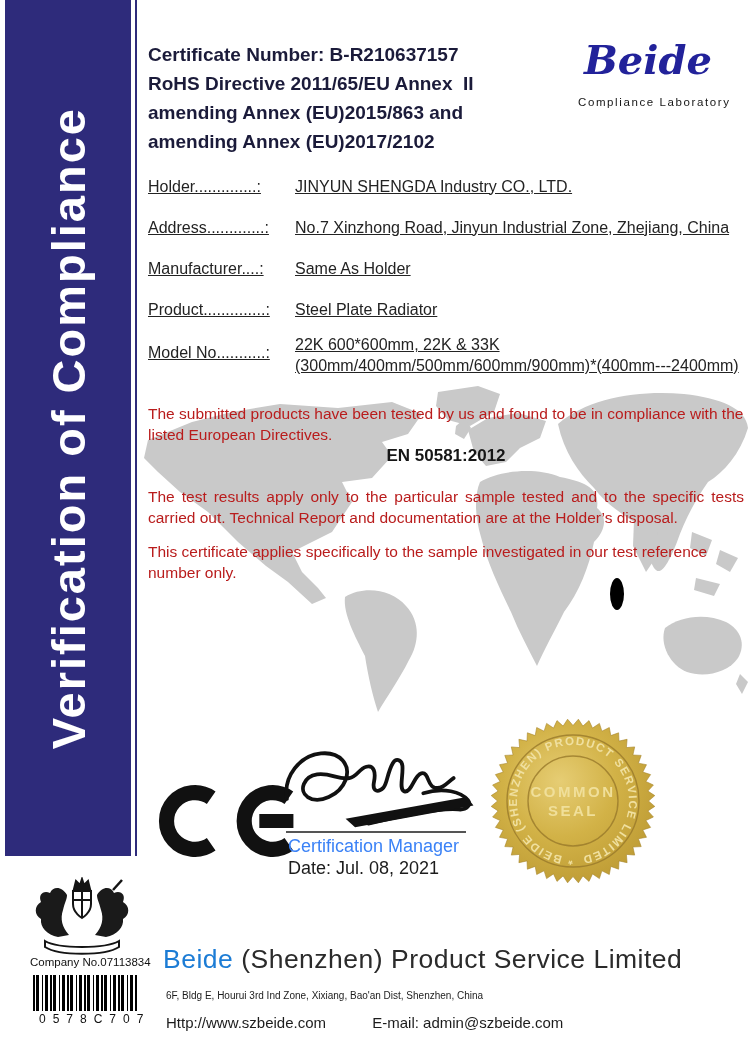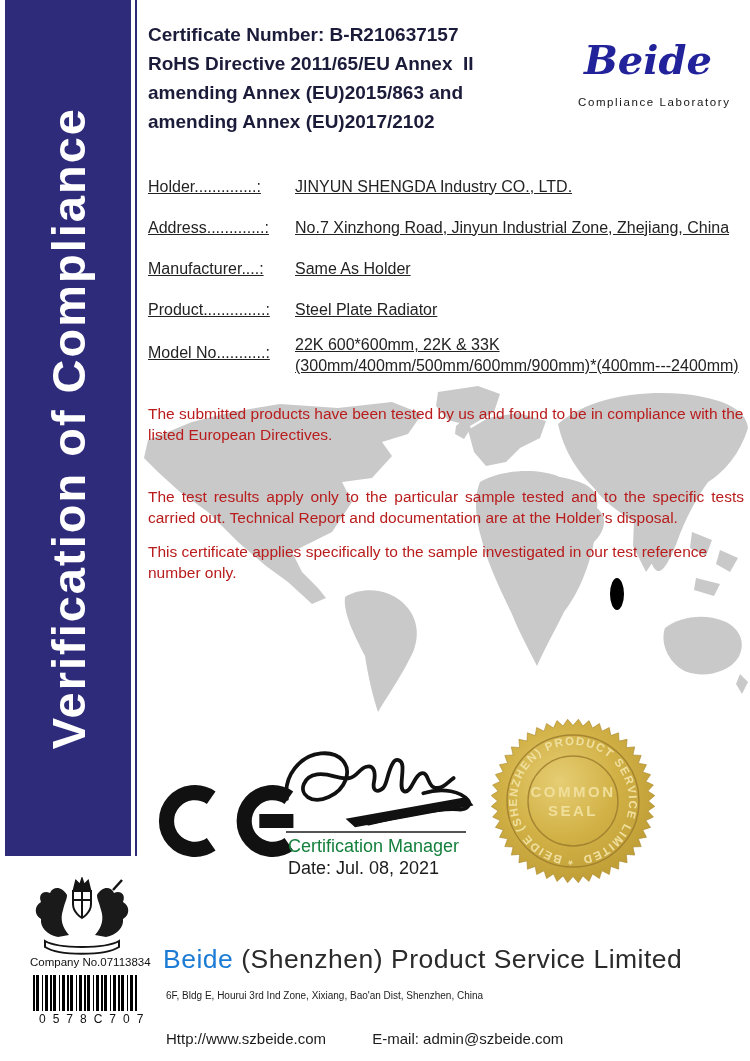--- a/index.html
+++ b/index.html
@@ -7,21 +7,21 @@
         font-family:"Liberation Sans",sans-serif;color:#1f1f1f;}
 
   
   .banner{position:absolute;left:5px;top:0;width:126px;height:856px;background:#2e2b7b;
           display:flex;align-items:center;justify-content:center;}
   .banner-text{writing-mode:vertical-rl;transform:rotate(180deg);color:#ffffff;
                font-size:47px;font-weight:bold;letter-spacing:2px;white-space:nowrap;}
   .banner-rule{position:absolute;left:135px;top:0;width:2px;height:856px;background:#2e2b7b;}
 
   
-  .cert-header{position:absolute;left:148px;top:20px;font-size:19px;font-weight:bold;
+  .cert-header{position:absolute;left:148px;top:40px;font-size:19px;font-weight:bold;
                color:#1b1b3a;line-height:29px;}
   .cert-header div{white-space:pre;}
 
   
   .logo{position:absolute;left:578px;top:36px;width:140px;text-align:center;}
   .logo-word{font-family:"DejaVu Serif",serif;font-style:italic;font-weight:bold;
              font-size:40px;color:#22229a;line-height:48px;}
   .logo-tag{font-size:11.5px;color:#161616;letter-spacing:1.6px;margin-top:12px;white-space:nowrap;}
 
   
@@ -40,40 +40,40 @@
   .s1{top:404px;}
   .std{top:446px;font-weight:bold;font-size:17px;text-align:center;color:#161616;}
   .s2{top:487px;text-align:justify;}
   .s3{top:542px;}
 
   
   .ce{position:absolute;left:157px;top:782px;}
   .sig-block{position:absolute;left:278px;top:744px;width:200px;}
   .sig-svg{position:absolute;left:0;top:0;}
   .sig-line{position:absolute;left:8px;top:87px;width:180px;height:2px;background:#555;}
-  .sig-role{position:absolute;left:10px;top:92px;font-size:18px;color:#15803d;white-space:nowrap;}
+  .sig-role{position:absolute;left:10px;top:92px;font-size:18px;color:#3b82f6;white-space:nowrap;}
   .sig-date{position:absolute;left:10px;top:114px;font-size:18px;color:#1c1c1c;white-space:nowrap;}
 
   
   .seal{position:absolute;left:488px;top:716px;}
   .seal-ring-text{font-size:11.5px;font-weight:bold;letter-spacing:1.5px;fill:#f0e0a0;}
   .seal-center{font-size:15px;font-weight:bold;letter-spacing:2.5px;fill:#f0df9a;text-anchor:middle;}
 
   
   .arms{position:absolute;left:26px;top:877px;}
   .company-no{position:absolute;left:30px;top:956px;font-size:11.5px;color:#111;white-space:nowrap;}
   .barcode{position:absolute;left:33px;top:975px;width:104px;height:36px;
            background:repeating-linear-gradient(90deg,#000 0 2px,#fff 2px 3px,#000 3px 6px,#fff 6px 9px,#000 9px 10px,#fff 10px 12px,#000 12px 15px,#fff 15px 17px);}
   .barcode-digits{position:absolute;left:39px;top:1012px;font-size:12px;letter-spacing:7px;color:#111;}
 
   .company-line{position:absolute;left:163px;top:944px;font-size:26.5px;letter-spacing:.5px;white-space:nowrap;}
   .company-blue{color:#1c7cd5;}
   .company-rest{color:#2b2b2b;}
   .addr-line{position:absolute;left:166px;top:990px;font-size:10px;color:#1c1c1c;white-space:nowrap;}
-  .web-line{position:absolute;left:166px;top:1014px;font-size:15px;color:#1c1c1c;white-space:nowrap;margin-top:16px;}
+  .web-line{position:absolute;left:166px;top:1014px;font-size:15px;color:#1c1c1c;white-space:nowrap;}
   .web-line .email{margin-left:42px;}
 </style>
 </head>
 <body>
 
 <div class="page">
 
   <div class="banner">
     <span class="banner-text">Verification of Compliance</span>
   </div>
@@ -140,20 +140,21 @@
     <path d="M552,150 L572,158 L566,174 L550,166 Z"></path>
     <path d="M580,168 L598,176 L590,190 L576,182 Z"></path>
     <path d="M556,196 L580,202 L574,214 L554,208 Z"></path>
 
     <path d="M525,246 C540,234 566,231 586,240 C601,248 606,262 598,276 C588,291 564,296 547,290 C531,284 519,263 525,246 Z"></path>
 
     <path d="M600,292 L608,300 L602,312 L596,302 Z"></path>
   </svg>
 
   <div class="stmt s1">The submitted products have been tested by us and found to be in compliance with the listed European Directives.</div>
+  <div class="stmt std">EN 50581:2012</div>
   <div class="stmt s3">This certificate applies specifically to the sample investigated in our test reference number only.</div>
   <div class="stmt s2">The test results apply only to the particular sample tested and to the specific tests carried out. Technical Report and documentation are at the Holder’s disposal.</div>
 
   <svg class="ce" width="180" height="78" viewBox="0 0 190 80" aria-hidden="true">
     <path d="M57.2,15.4 A30,30 0 1 0 57.2,64.6" fill="none" stroke="#111" stroke-width="16"></path>
     <path d="M139.2,15.4 A30,30 0 1 0 139.2,64.6" fill="none" stroke="#111" stroke-width="16"></path>
     <path d="M108,40 H144" fill="none" stroke="#111" stroke-width="15"></path>
   </svg>
 
   <div class="sig-block">

